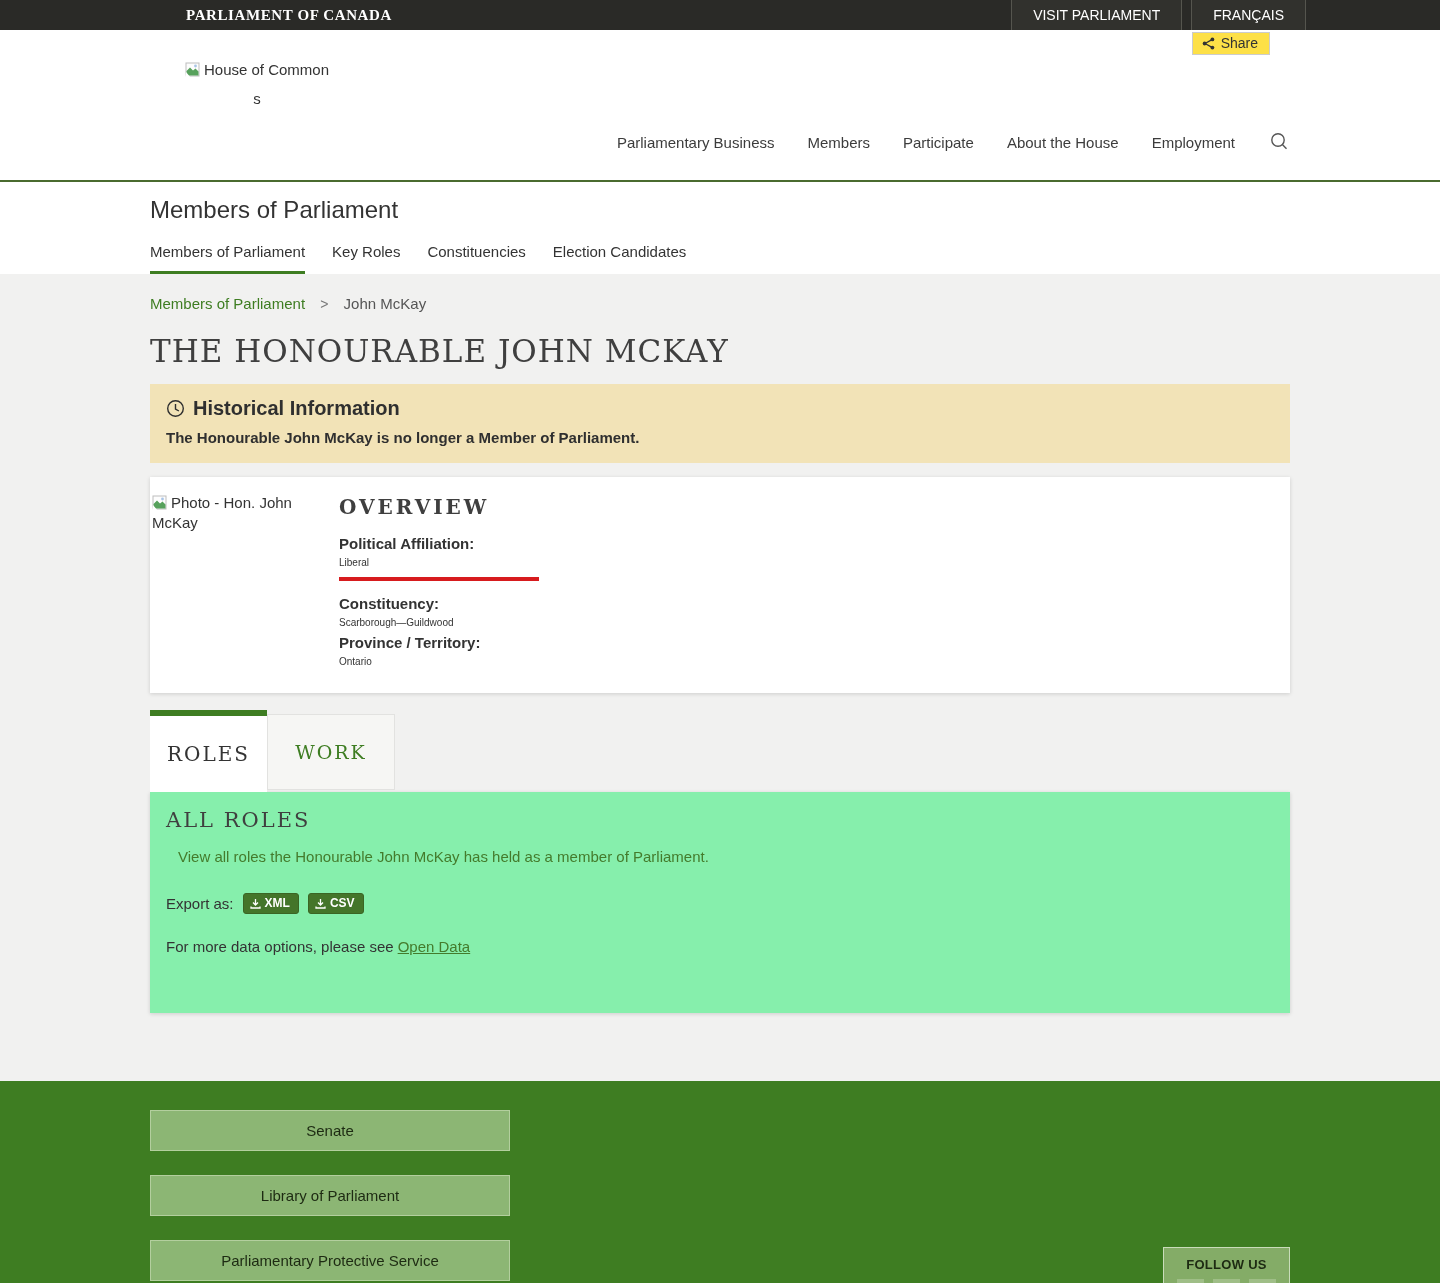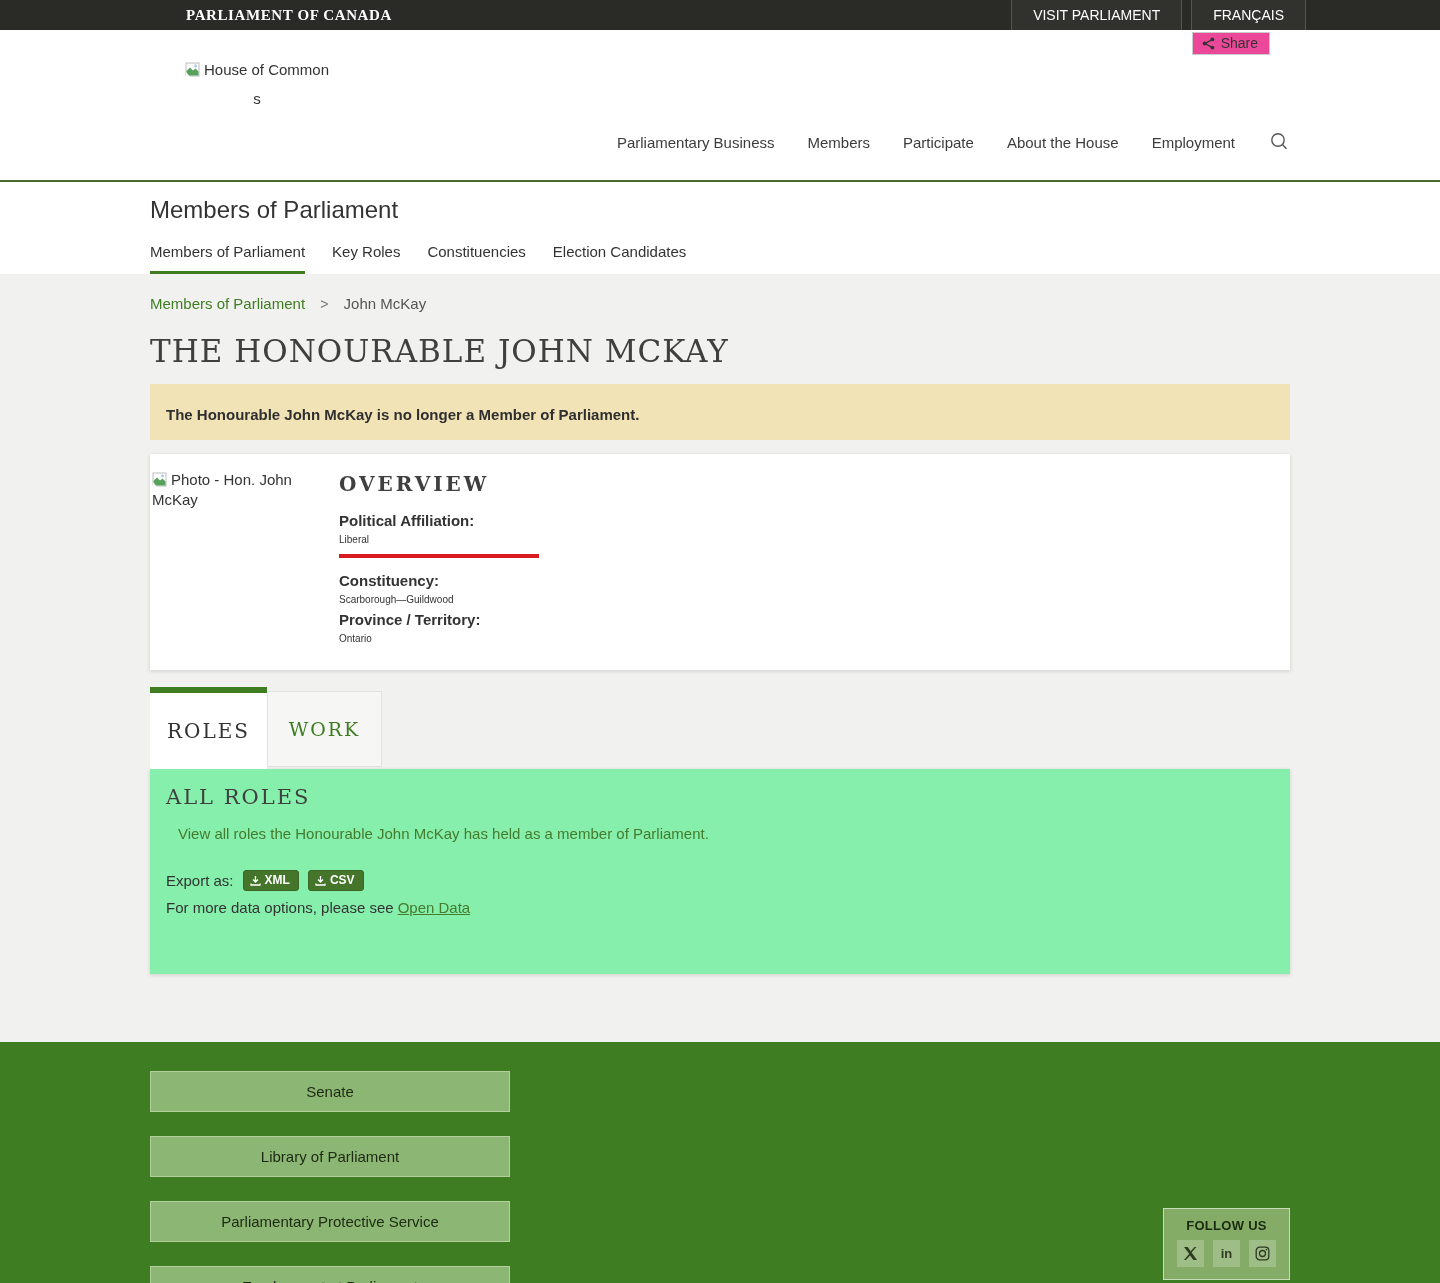--- a/index.html
+++ b/index.html
@@ -22,21 +22,21 @@
   .topbar-link {
     display:flex; align-items:center; padding:0 21px; color:#fff; font-size:14px;
     background:#31312d; border-left:1px solid #55554e; border-right:1px solid #55554e;
     margin-left:9px; text-decoration:none; white-space:nowrap;
   }
 
   
   .share-btn {
     position:absolute; top:32px; right:170px; z-index:5;
     display:inline-flex; align-items:center; gap:6px;
-    background:#ec4899; border:1px solid #ccc; padding:2px 11px 3px 9px;
+    background:#fde047; border:1px solid #ccc; padding:2px 11px 3px 9px;
     font-size:14px; color:#333; cursor:pointer;
   }
 
   
   .site-header { background:#fff; height:152px; border-bottom:2px solid #4a6b2f; }
   .site-header .container { display:flex; justify-content:space-between; height:100%; }
   .logo {
     margin-left:32px; padding-top:27px; width:150px; text-align:center;
     font-size:15px; color:#333; line-height:1.75; cursor:pointer;
   }
@@ -86,37 +86,37 @@
   
   .tabs-row { display:flex; margin-top:17px; align-items:flex-start; position:relative; z-index:2; }
   .content-tab {
     font-family:"DejaVu Serif", serif; font-size:20px; letter-spacing:2px;
     display:flex; align-items:center; justify-content:center; cursor:pointer;
   }
   .tab-active {
     width:117px; height:82px; background:#fff; border-top:6px solid #3e7d22; color:#333;
   }
   .tab-inactive {
-    width:115px; height:76px; margin-top:4px; background:#f6f6f4;
+    width:128px; height:76px; margin-top:4px; background:#f6f6f4;
     border:1px solid #e2e2e0; color:#3e7d22; font-size:19px;
   }
 
   .roles-panel { background:#86efac; box-shadow:0 1px 4px rgba(0,0,0,.15); padding:16px 16px 58px; }
   .panel-heading {
     font-family:"DejaVu Serif", serif; font-weight:400; font-size:21px;
     letter-spacing:2px; color:#3f3f3f;
   }
   .panel-link { display:inline-block; margin:16px 0 0 12px; color:#447b2c; font-size:15px; text-decoration:none; }
   .export-row { margin-top:27px; display:flex; align-items:center; gap:9px; font-size:15px; color:#333; }
   .export-btn {
     display:inline-flex; align-items:center; gap:4px; background:#44752a; color:#fff;
     font-size:12px; font-weight:bold; padding:2px 8px 3px 6px; border:1px solid #3a6524;
     border-radius:3px; cursor:pointer;
   }
-  .more-row { margin-top:8px; font-size:15px; color:#333; }
+  .more-row { margin-top:24px; font-size:15px; color:#333; }
   .more-row a { color:#447b2c; text-decoration:underline; margin-left:4px; }
 
   
   .footer { background:#3e7d22; padding:29px 0 29px; }
   .footer .container { position:relative; }
   .footer-btn {
     display:flex; align-items:center; justify-content:center;
     width:360px; height:41px; margin-bottom:24px;
     background:#8cb674; border:1px solid #b3cf9e; color:#1d2a12; font-size:15px;
     text-decoration:none; cursor:pointer;
@@ -206,20 +206,29 @@
 
     <div class="breadcrumb">
       <a>Members of Parliament</a>
       <span class="crumb-sep">&gt;</span>
       <span>John McKay</span>
     </div>
 
     <h1 class="page-title">THE HONOURABLE JOHN MCKAY</h1>
 
     <div class="alert">
+      <div class="alert-head">
+        <span style="display:flex;">
+          <svg width="19" height="19" viewBox="0 0 19 19" fill="none" stroke="#2f2f2f" stroke-width="1.4">
+              <circle cx="9.5" cy="9.5" r="7.8"></circle>
+              <path d="M9.5 5v5l3.4 2"></path>
+            </svg>
+        </span>
+        <span>Historical Information</span>
+      </div>
       <div class="alert-msg">The Honourable John McKay is no longer a Member of Parliament.</div>
     </div>
 
     <div class="overview-card">
       <div class="photo-col">
         <span class="broken-img">
           <svg width="16" height="16" viewBox="0 0 16 16">
               <rect x="1" y="1" width="13" height="13" fill="#fdfdfd" stroke="#bdbdbd"></rect>
               <path d="M1.5 9 L5 5.5 L8 8.5 L10.5 6.5 L13.5 9.5 L13.5 13.5 L1.5 13.5 Z" fill="#57a15c"></path>
               <circle cx="10.5" cy="4" r="1.4" fill="#a9c4e6"></circle>

